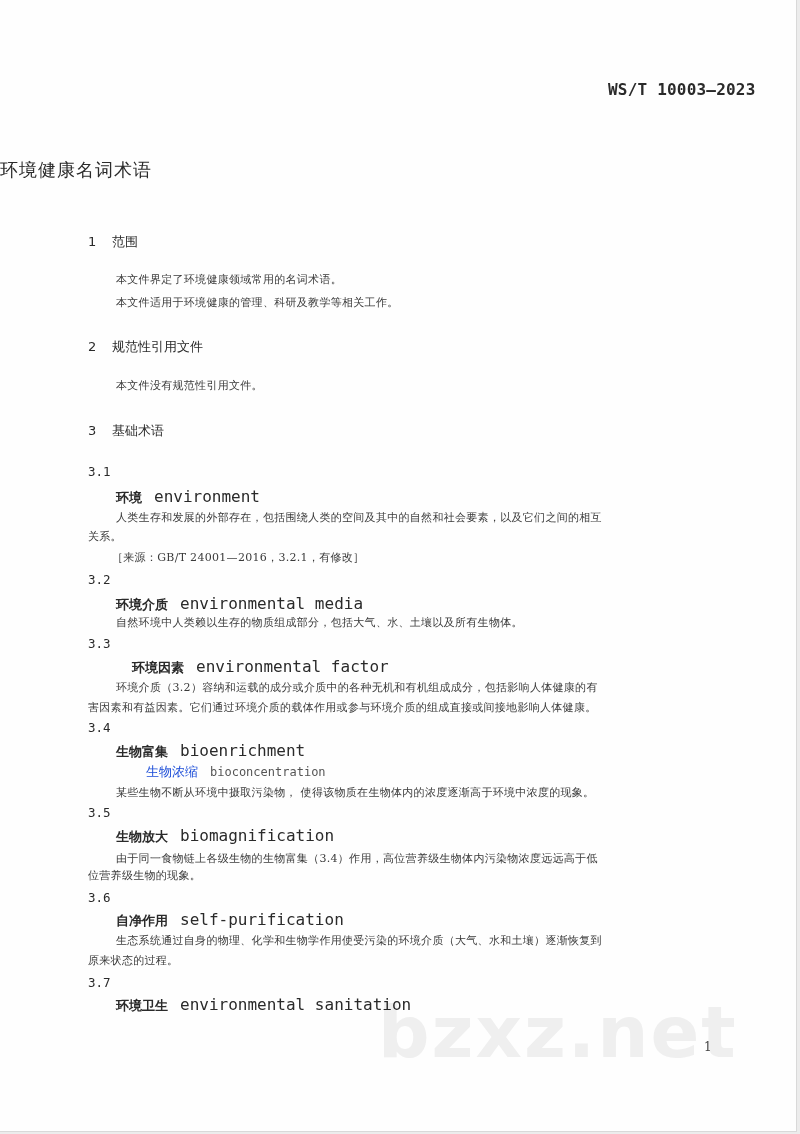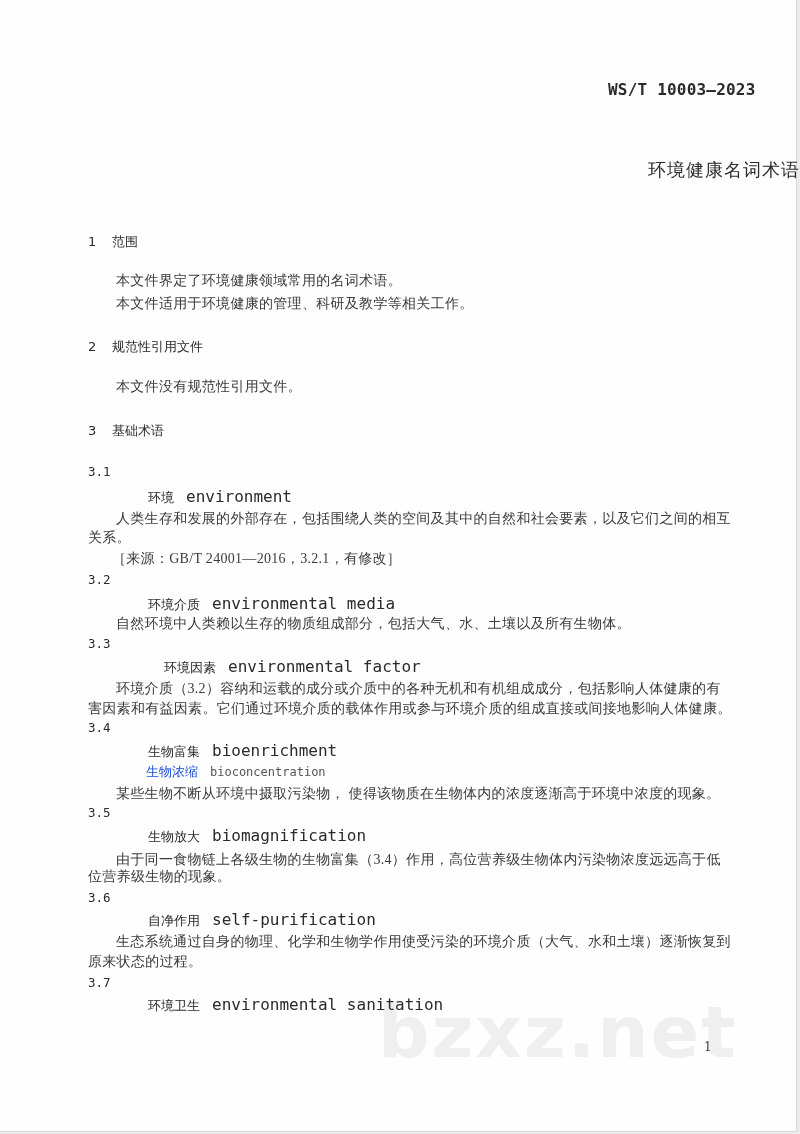--- a/index.html
+++ b/index.html
@@ -11,31 +11,31 @@
   .page {
     position: absolute; left: 0; top: 0; width: 796px; height: 1131px;
     background: #fefefe; border-right: 1px solid #d9d9d9; border-bottom: 1px solid #d9d9d9;
   }
   .abs { position: absolute; white-space: nowrap; }
   .std-code {
     left: 608px; top: 80px; font-family: "DejaVu Sans Mono", "Liberation Mono", monospace;
     font-size: 16px; font-weight: bold; color: #2a2a2a; letter-spacing: 0.2px;
   }
   .doc-title {
-    left: 0; width: 800px; top: 158px; text-align: right;
+    left: 0; width: 800px; top: 158px; text-align: left;
     font-family: "DejaVu Sans", "Liberation Sans", sans-serif; font-size: 18px; color: #2a2a2a; letter-spacing: 1px;
   }
   .sec-head {
     font-family: "DejaVu Sans", "Liberation Sans", sans-serif; font-size: 13px; color: #2a2a2a;
   }
   .sec-head .num { display: inline-block; width: 24px; }
-  .body-text { font-size: 14px; color: #3a3a3a; letter-spacing: 0.3px; font-family: Liberation Serif, serif; }
+  .body-text { font-size: 11px; color: #3a3a3a; letter-spacing: 0.3px; }
   .term-num { font-family: "DejaVu Sans Mono", "Liberation Mono", monospace; font-size: 12.5px; color: #2a2a2a; }
   .term-line { font-size: 13px; color: #2a2a2a; }
-  .term-zh { font-family: "DejaVu Sans", "Liberation Sans", sans-serif; font-weight: normal; font-size: 13px; margin-left: 32px; }
+  .term-zh { font-family: "DejaVu Sans", "Liberation Sans", sans-serif; font-weight: bold; font-size: 13px; }
   .term-en { font-family: "DejaVu Sans Mono", "Liberation Mono", monospace; font-size: 16px; margin-left: 12px; }
   .syn-zh { font-family: Liberation Serif, serif; font-size: 13px; color: #1d4ed8; margin-left: 30px; }
   .syn-en { font-family: "DejaVu Sans Mono", "Liberation Mono", monospace; font-size: 12px; margin-left: 12px; color: #555; }
   .watermark {
     left: 378px; top: 990px; font-family: "DejaVu Sans", "Liberation Sans", sans-serif; font-weight: bold;
     font-size: 72px; color: #efefef; letter-spacing: 2px;
   }
   .page-num { left: 704px; top: 1040px; font-size: 12px; color: #444; }
 </style>
 </head>

